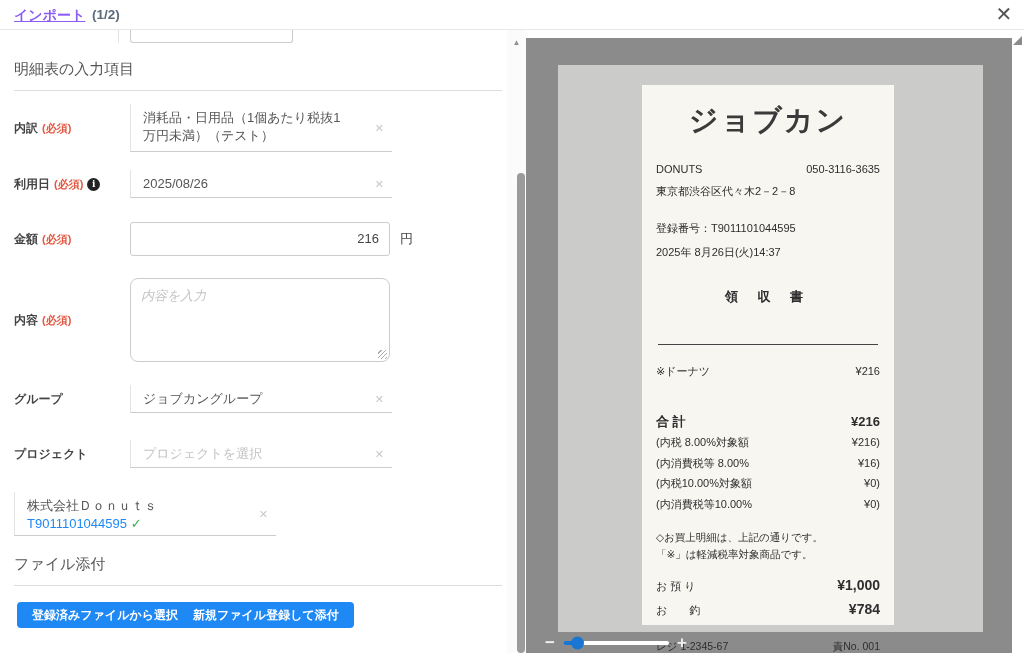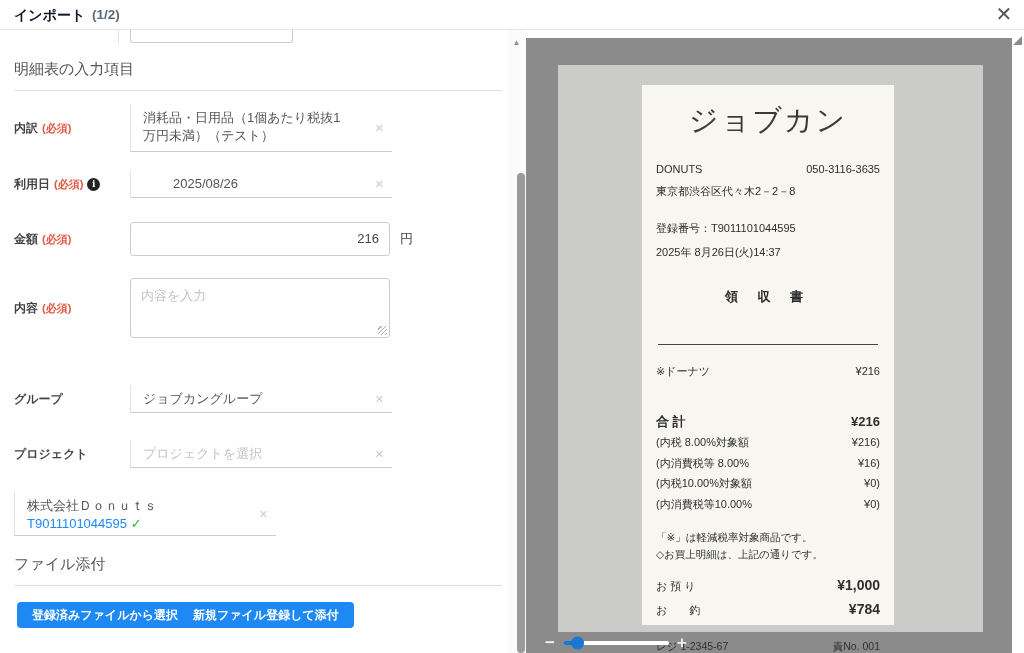--- a/index.html
+++ b/index.html
@@ -3,21 +3,21 @@
 <meta charset="utf-8">
 <style>
   * { margin:0; padding:0; box-sizing:border-box; }
   html,body { width:1024px; height:653px; background:#fff; overflow:hidden;
               font-family:"Liberation Sans","DejaVu Sans",sans-serif; }
   .stage { position:relative; width:1024px; height:653px; background:#fff; }
 
   
   .hdr { position:absolute; left:0; top:0; width:1024px; height:30px;
          border-bottom:1px solid #e7e7e7; background:#fff; }
-  .hdr-title { position:absolute; left:14px; top:7px; font-size:14px; font-weight:bold; color:#0f172a; }
+  .hdr-title { position:absolute; left:14px; top:7px; font-size:14px; font-weight:bold; color:#8b5cf6;text-decoration:underline; }
   .hdr-page { position:absolute; left:92px; top:7px; font-size:13.5px; font-weight:bold; color:#5b6b79; }
   .hdr-close { position:absolute; right:8px; top:2px; width:24px; height:24px; font-size:20px;
                color:#555; text-align:center; line-height:24px; cursor:pointer; }
 
   
   .form { position:absolute; left:0; top:30px; width:507px; height:623px; background:#fff; }
   .partial-input { position:absolute; left:130px; top:0; width:163px; height:13px;
                    border-left:1px solid #ccc; border-right:1px solid #ccc; border-bottom:1px solid #ccc;
                    border-radius:0 0 3px 3px; }
   .partial-divider { position:absolute; left:118px; top:0; width:1px; height:13px; background:#e3e3e3; }
@@ -37,21 +37,21 @@
   .ucell .ph  { color:#c3c3c3; }
   .clear-x { position:absolute; right:8px; top:50%; transform:translateY(-50%);
              color:#c9c9c9; font-size:11px; font-weight:bold; cursor:pointer; }
   .vlink { color:#1e88f5; }
   .vcheck { color:#2fb344; font-weight:bold; }
 
   .amount-box { position:relative; width:260px; height:34px; border:1px solid #ccc; border-radius:3px; flex:none; }
   .amount-box .num { position:absolute; right:10px; top:8px; font-size:13px; color:#444; }
   .unit { font-size:13px; color:#444; margin-left:10px; align-self:center; }
 
-  .textarea-box { position:relative; width:260px; height:60px; border:1px solid #ccc; border-radius:3px; flex:none; }
+  .textarea-box { position:relative; width:260px; height:84px; border:1px solid #ccc; border-radius:8px; flex:none;font-style:italic; }
   .textarea-box .ph { position:absolute; left:10px; top:8px; font-size:13px; color:#c3c3c3; }
   .resize-h { position:absolute; right:2px; bottom:2px; width:9px; height:9px;
               background:repeating-linear-gradient(135deg, transparent 0 2px, #aaa 2px 3px); }
 
   .btn { position:absolute; top:0; height:26px; background:#1e88f5; color:#fff; border:none;
          border-radius:4px; font-size:12px; font-weight:bold; padding:0 15px; line-height:26px;
          cursor:pointer; font-family:inherit; }
 
   
   .vscroll { position:absolute; left:507px; top:30px; width:19px; height:623px; background:#fbfbfb; }
@@ -59,21 +59,21 @@
                  font-size:8px; color:#8f8f8f; cursor:pointer; }
   .vscroll .thumb { position:absolute; left:10px; top:143px; width:8px; height:480px;
                     background:#9b9b9b; border-radius:4px; cursor:pointer; }
 
   
   .panel { position:absolute; left:526px; top:38px; width:486px; height:615px; background:#8b8b8b; overflow:hidden; }
   .photo { position:absolute; left:32px; top:27px; width:425px; height:567px; background:#cbcbca; }
   .paper { position:absolute; left:84px; top:20px; width:252px; height:540px; background:#f7f6f1;
            color:#2e2e2e; }
   .paper-in { padding:12px 14px 0 14px; }
-  .r-logo { text-align:center; font-size:29px; font-weight:400; letter-spacing:2px; color:#3a3a3a;
+  .r-logo { text-align:center; font-size:29px; font-weight:700; letter-spacing:2px; color:#3a3a3a;
             margin-top:4px; }
   .r-line2 { display:flex; justify-content:space-between; font-size:11px; margin-top:22px; }
   .r-addr { font-size:11px; margin-top:9px; }
   .r-reg { font-size:11px; margin-top:22px; }
   .r-date { font-size:11px; margin-top:9px; }
   .r-title { text-align:center; font-size:13px; font-weight:bold; letter-spacing:8px; margin-top:28px; }
   .r-hr { border-top:1.5px solid #444; margin:38px 2px 0 2px; }
   .r-row { display:flex; justify-content:space-between; font-size:11px; line-height:20.5px; }
   .r-rows { margin-top:16px; }
   .r-row.total { font-size:13px; font-weight:bold;margin-top:30px; }
@@ -122,21 +122,21 @@
         <span class="clear-x">✕</span>
       </div>
     </div>
 
     <div class="row" style="top:140px;align-items:center;">
       <div class="row-label">
         <span>利用日</span>
         <span class="req">(必須)</span>
         <span class="info-i">i</span>
       </div>
-      <div class="ucell" style="height:28px;padding-left:30px;">
+      <div class="ucell" style="height:28px;">
         <span class="val">2025/08/26</span>
         <span class="clear-x">✕</span>
       </div>
     </div>
 
     <div class="row" style="top:192px;">
       <div class="row-label">
         <span>金額</span>
         <span class="req">(必須)</span>
       </div>
@@ -239,22 +239,22 @@
               <span>(内税10.00%対象額</span>
               <span>¥0)</span>
             </div>
             <div class="r-row">
               <span>(内消費税等10.00%</span>
               <span>¥0)</span>
             </div>
           </div>
 
           <div class="r-notes">
+            <div class="r-note">◇お買上明細は、上記の通りです。</div>
             <div class="r-note">「※」は軽減税率対象商品です。</div>
-            <div class="r-note">◇お買上明細は、上記の通りです。</div>
           </div>
 
           <div class="r-pays">
             <div class="r-pay">
               <span>お 預 り</span>
               <span class="amt">¥1,000</span>
             </div>
             <div class="r-pay">
               <span>お　　釣</span>
               <span class="amt">¥784</span>

